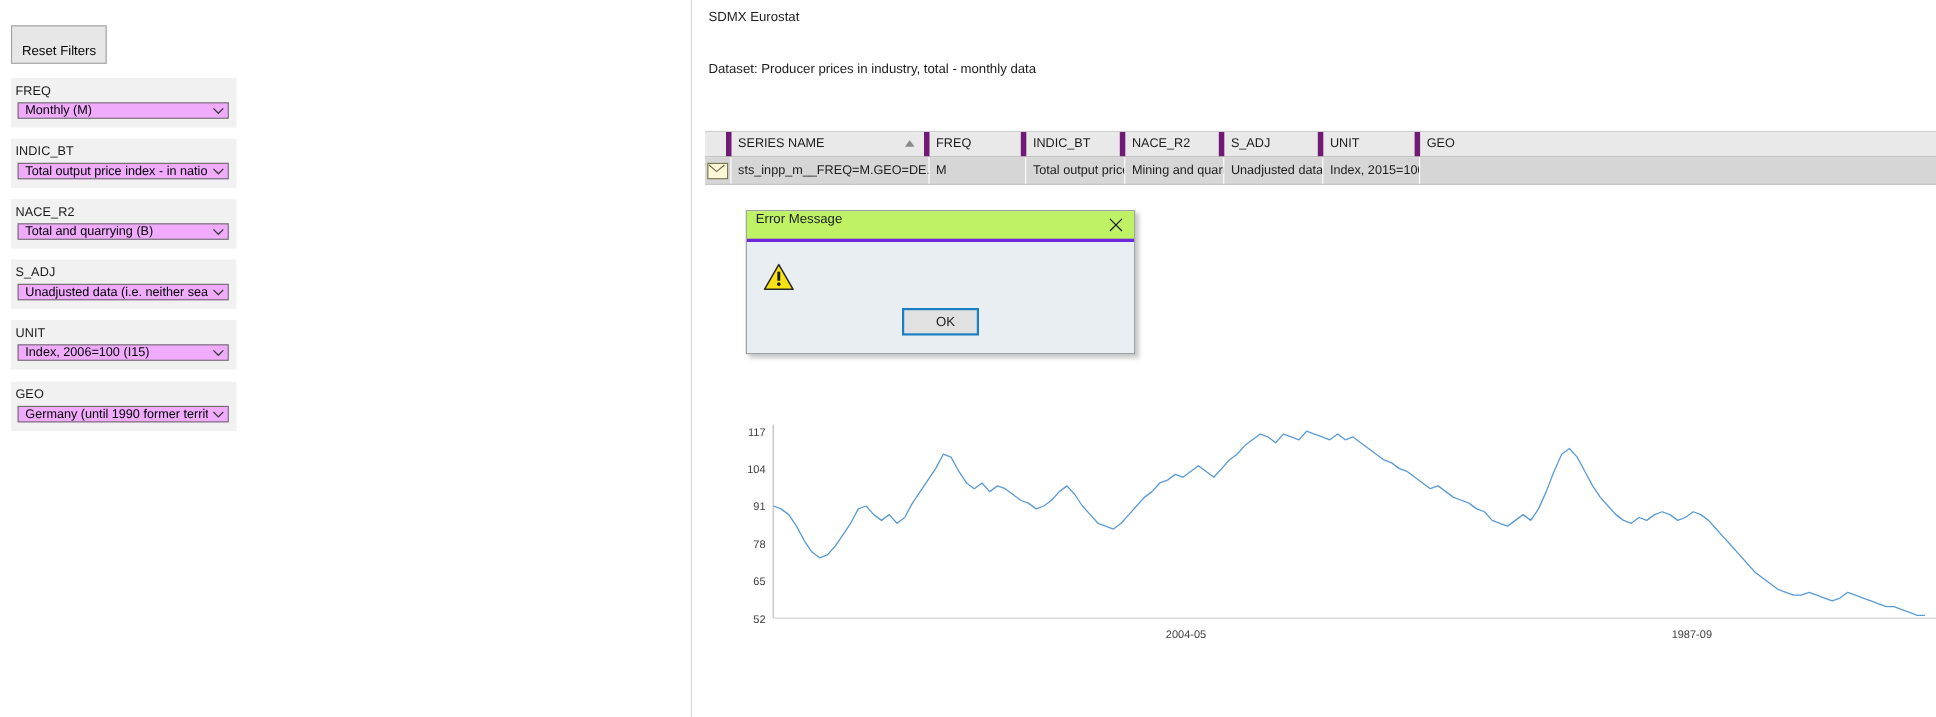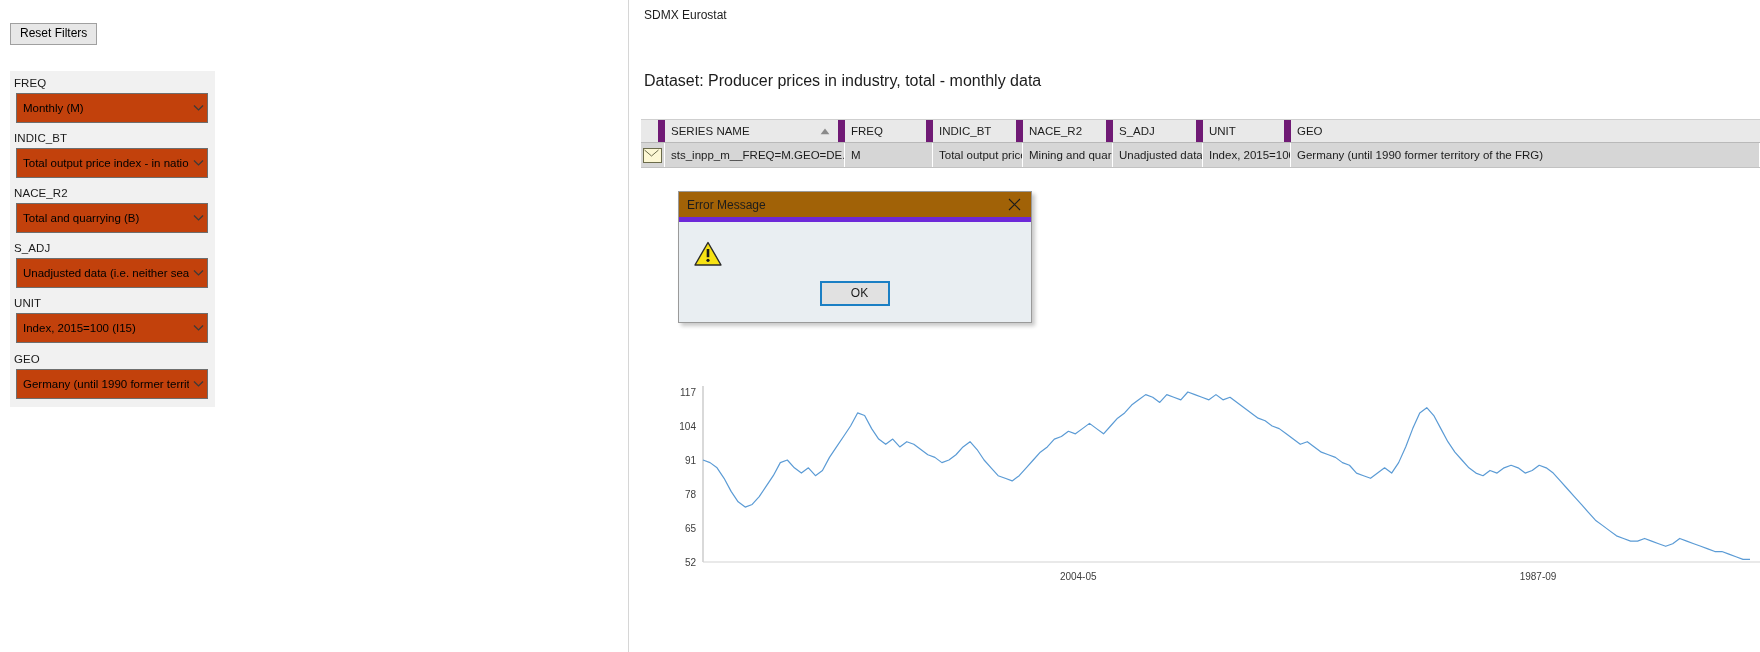--- a/index.html
+++ b/index.html
@@ -32,21 +32,21 @@
     left: 0; top: 0;
     width: 629px;
     height: 652px;
     background: #ffffff;
     border-right: 1px solid #d6d6d6;
     box-sizing: border-box;
   }
   #reset-filters {
     position: absolute;
     left: 10px; top: 23px;
-    padding: 2px 9px 3px 9px;
+    padding: 15px 9px 3px 9px;
     font-family: "Liberation Sans", sans-serif;
     font-size: 12px;
     color: #000;
     background: #e7e7e7;
     border: 1px solid #a0a0a0;
     border-radius: 0;
     cursor: pointer;
     line-height: 15px;
   }
   .filter-group {
@@ -59,22 +59,22 @@
   }
   .filter-label {
     font-size: 11.5px;
     color: #1a1a1a;
     margin: 0 0 4px 4px;
     letter-spacing: .1px;
   }
   .filter-select {
     position: relative;
     margin: 0 7px 0 6px;
-    height: 30px;
-    background: #c2410c;
+    height: 15px;
+    background: #f0abfc;
     border: 1px solid #6e6e6e;
     box-sizing: border-box;
     display: flex;
     align-items: center;
     cursor: pointer;
   }
   .filter-select .sel-text {
     font-size: 11.5px;
     color: #000;
     padding-left: 6px;
@@ -100,22 +100,22 @@
     background: #ffffff;
   }
   #app-title {
     position: absolute;
     left: 14px; top: 8px;
     font-size: 12px;
     color: #1c1c1c;
   }
   #dataset-line {
     position: absolute;
-    left: 14px; top: 72px;
-    font-size: 16px;
+    left: 14px; top: 55px;
+    font-size: 12px;
     color: #1c1c1c;
   }
 
   
   #series-table {
     position: absolute;
     left: 11px; top: 119px;
     width: 1119px;
     font-size: 11.5px;
     color: #1c1c1c;
@@ -134,21 +134,21 @@
     height: 24px;
     background: #d6d6d6;
     border-bottom: 1px solid #c2c2c2;
   }
   .th, .td {
     box-sizing: border-box;
     padding: 0 6px;
     white-space: nowrap;
     overflow: hidden;
     text-overflow: ellipsis;
-    border-right: 7px solid #701a75;
+    border-right: 5px solid #701a75;
     height: 100%;
     display: flex;
     align-items: center;
   }
   .t-row .td { border-right: 1px solid #ffffff; }
   .c-icon   { flex: 0 0 24px;  justify-content: center; padding: 0; }
   .c-series { flex: 0 0 180px; position: relative; }
   .c-freq   { flex: 0 0 88px; }
   .c-indic  { flex: 0 0 90px; }
   .c-nace   { flex: 0 0 90px; }
@@ -184,26 +184,26 @@
     position: absolute;
     left: 678px; top: 191px;
     width: 352px;
     background: #e9eef2;
     border: 1px solid #9a9a9a;
     box-shadow: 3px 3px 4px rgba(0,0,0,.22);
     z-index: 50;
   }
   #dlg-titlebar {
     height: 25px;
-    background: #a16207;
-    display: flex;
-    align-items: center;
+    background: #bef264;
+    display: flex;
+    align-items: flex-start;
     justify-content: space-between;
     padding: 0 0 0 8px;
-    border-bottom: 5px solid #6d28d9;
+    border-bottom: 3px solid #6d28d9;
   }
   #dlg-title {
     font-size: 12px;
     color: #1c1c1c;
   }
   #dlg-close {
     width: 34px; height: 25px;
     display: flex;
     align-items: center;
     justify-content: center;
@@ -293,21 +293,21 @@
           <svg width="11" height="8" viewBox="0 0 11 8">
               <path d="M1 1.5 L5.5 6 L10 1.5" stroke="#3a3a3a" stroke-width="1.2" fill="none"></path>
             </svg>
         </span>
       </div>
     </div>
 
     <div class="filter-group" style="top:291px;">
       <div class="filter-label">UNIT</div>
       <div class="filter-select">
-        <span class="sel-text">Index, 2015=100 (I15)</span>
+        <span class="sel-text">Index, 2006=100 (I15)</span>
         <span class="chev">
           <svg width="11" height="8" viewBox="0 0 11 8">
               <path d="M1 1.5 L5.5 6 L10 1.5" stroke="#3a3a3a" stroke-width="1.2" fill="none"></path>
             </svg>
         </span>
       </div>
     </div>
 
     <div class="filter-group" style="top:347px;">
       <div class="filter-label">GEO</div>
@@ -353,21 +353,20 @@
                 <path d="M0.5 1 L7.5 7 L14.5 1" stroke="#6b6b4a" stroke-width="1" fill="none"></path>
               </svg>
           </span>
         </div>
         <div class="td c-series">sts_inpp_m__FREQ=M.GEO=DE.INDI...</div>
         <div class="td c-freq">M</div>
         <div class="td c-indic">Total output price...</div>
         <div class="td c-nace">Mining and quarr...</div>
         <div class="td c-sadj">Unadjusted data ...</div>
         <div class="td c-unit">Index, 2015=100</div>
-        <div class="td c-geo">Germany (until 1990 former territory of the FRG)</div>
       </div>
     </div>
 
     <div id="chart-wrap">
       <svg id="chart-svg" width="1119" height="322">
           <line x1="62" y1="56" x2="62" y2="232" stroke="#cccccc" stroke-width="1.5"></line>
           <line x1="62" y1="232" x2="1119" y2="232" stroke="#d4d4d4" stroke-width="1.2"></line>
           <text x="55" y="236" text-anchor="end" font-family="&quot;Liberation Sans&quot;, sans-serif" font-size="10" fill="#3d3d3d">52</text>
           <text x="55" y="202" text-anchor="end" font-family="&quot;Liberation Sans&quot;, sans-serif" font-size="10" fill="#3d3d3d">65</text>
           <text x="55" y="168" text-anchor="end" font-family="&quot;Liberation Sans&quot;, sans-serif" font-size="10" fill="#3d3d3d">78</text>

